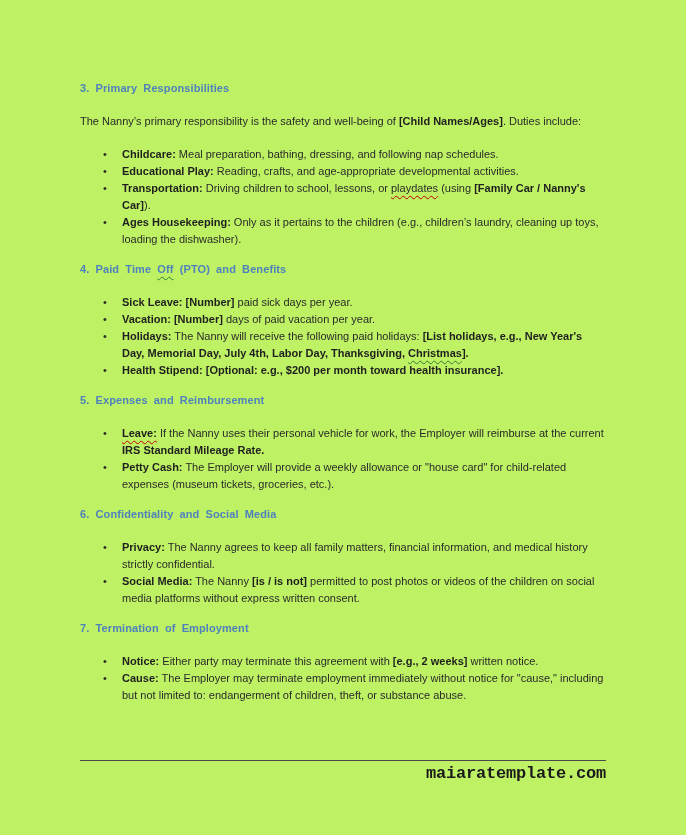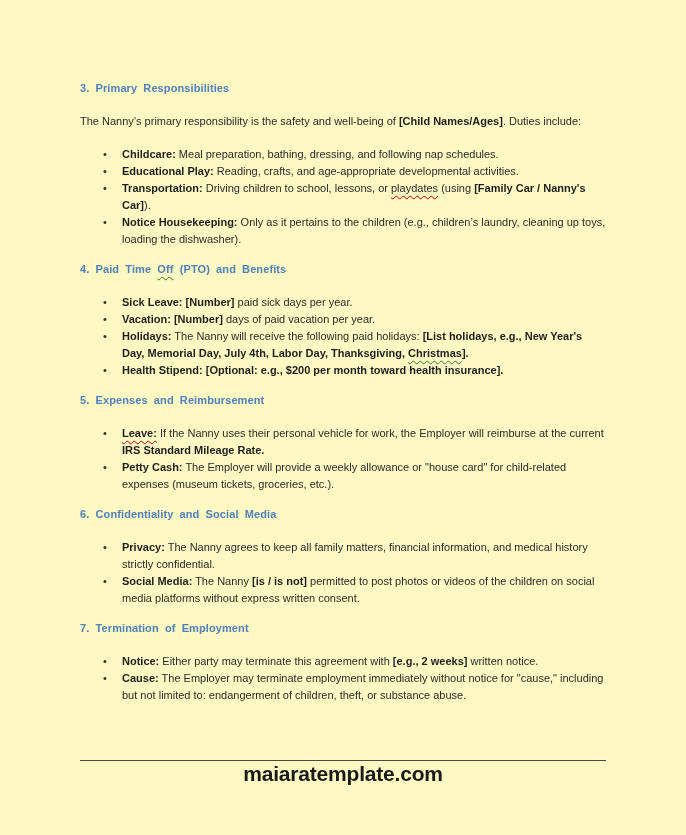--- a/index.html
+++ b/index.html
@@ -1,19 +1,19 @@
 <!DOCTYPE html>
 <html><head>
 <meta charset="utf-8">
 <style>
   html,body { margin:0; padding:0; background:#ffffff; }
   .page {
     position:relative;
     width:686px; height:835px;
-    background:#fef9c3;
+    background:#bef264;
     font-family:"Liberation Sans", sans-serif;
     font-size:11px; line-height:17px;
     color:#2a2a2a;
     box-sizing:border-box;
     padding:82px 79px 0 80px;
     overflow:hidden;
   }
   .doc-heading {
     margin:15px 0 0 0;
     font-size:11px; line-height:13px;
@@ -54,41 +54,42 @@
     text-underline-offset:3px;
     text-decoration-skip-ink:none;
   }
   .footer {
     position:absolute;
     left:80px; right:80px; top:760px;
   }
   .footer-rule { border-top:1px solid #4a4a4a; height:0; }
   .footer-site {
     margin-top:3px;
-    text-align:center;
-    font-size:21px;
+    text-align:right;
+    font-size:17px;
     line-height:20px;
     font-weight:700;
     color:#1a1a1a;
     letter-spacing:-0.2px;
+    font-family:Liberation Mono, monospace;
   }
 </style>
 </head>
 <body>
 
 <div class="page">
 
   <section>
     <h2 class="doc-heading first">3. Primary Responsibilities</h2>
     <p class="para"><span>The Nanny’s primary responsibility is the safety and well-being of </span><b>[Child Names/Ages]</b><span>. Duties include:</span></p>
     <ul class="bullets after-para">
       <li><b>Childcare:</b><span> Meal preparation, bathing, dressing, and following nap schedules.</span></li>
       <li><b>Educational Play:</b><span> Reading, crafts, and age-appropriate developmental activities.</span></li>
       <li><b>Transportation:</b><span> Driving children to school, lessons, or </span><span class="sq-red">playdates</span><span> (using </span><b>[Family Car / Nanny's Car]</b><span>).</span></li>
-      <li><b>Notice Housekeeping:</b><span> Only as it pertains to the children (e.g., children’s laundry, cleaning up toys, loading the dishwasher).</span></li>
+      <li><b>Ages Housekeeping:</b><span> Only as it pertains to the children (e.g., children’s laundry, cleaning up toys, loading the dishwasher).</span></li>
     </ul>
   </section>
 
   <section>
     <h2 class="doc-heading"><span>4. Paid Time </span><span class="sq-green">Off</span><span> (PTO) and Benefits</span></h2>
     <ul class="bullets">
       <li><b>Sick Leave: [Number]</b><span> paid sick days per year.</span></li>
       <li><b>Vacation: [Number]</b><span> days of paid vacation per year.</span></li>
       <li><b>Holidays:</b><span> The Nanny will receive the following paid holidays: </span><b>[List holidays, e.g., New Year's Day, Memorial Day, July 4th, Labor Day, Thanksgiving, </b><b class="sq-green">Christmas</b><b>].</b></li>
       <li><b>Health Stipend: [Optional: e.g., $200 per month toward health insurance].</b></li>

